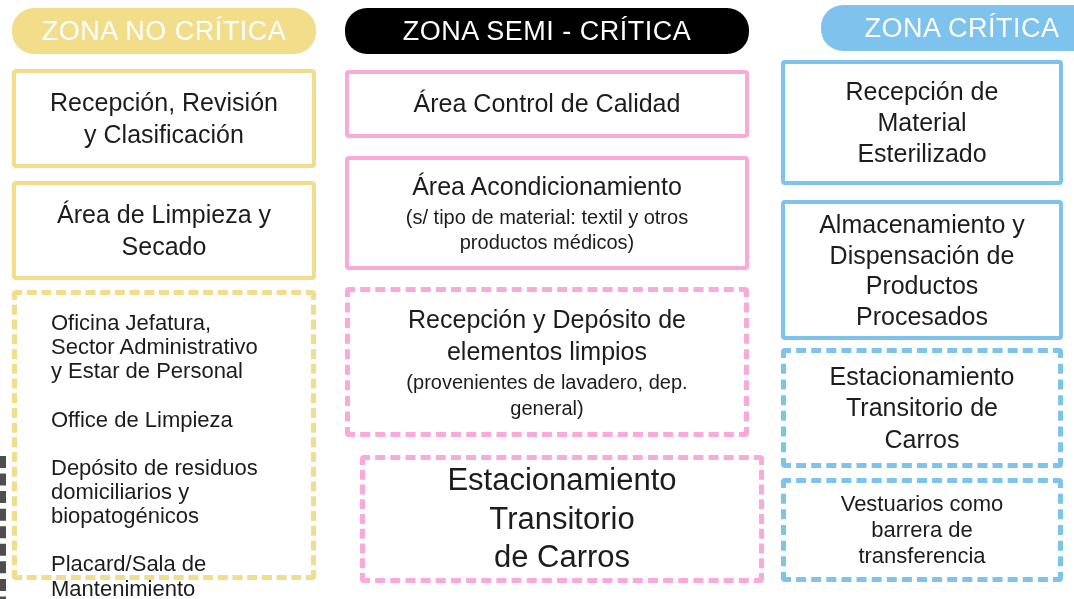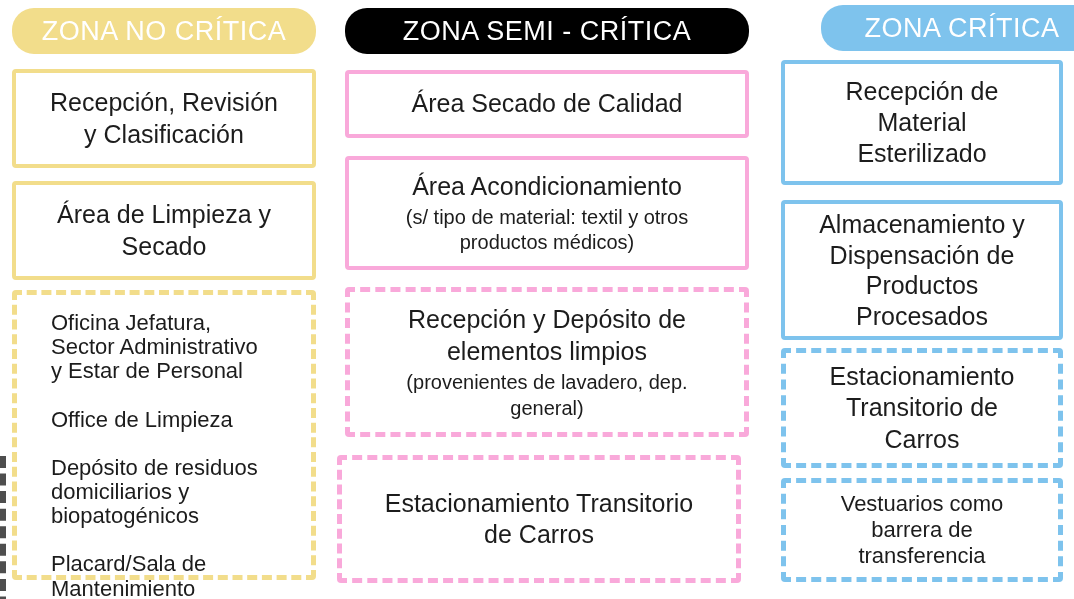--- a/index.html
+++ b/index.html
@@ -52,21 +52,21 @@
     text-align:left;
     padding:16px 8px 8px 34px;
     font-size:22px;line-height:1.1;
   }
   .c1b3 .item{margin-bottom:24px;}
   .c1b3 .item:last-child{margin-bottom:0;}
 
   .c2b1{left:345px;top:70px;width:404px;height:68px;font-size:25px;}
   .c2b2{left:345px;top:156px;width:404px;height:114px;}
   .c2b3{left:345px;top:287px;width:404px;height:150px;}
-  .c2b4{left:337px;top:455px;width:404px;height:128px;font-size:25px;}
+  .c2b4{left:360px;top:455px;width:404px;height:128px;font-size:31px;}
 
   .c3b1{left:781px;top:60px;width:282px;height:125px;font-size:25px;}
   .c3b2{left:781px;top:200px;width:282px;height:140px;font-size:25px;line-height:1.22;}
   .c3b3{left:781px;top:348px;width:282px;height:120px;font-size:25px;}
   .c3b4{left:781px;top:478px;width:282px;height:104px;font-size:22px;line-height:1.18;}
 
   .artifact{
     position:absolute;
     left:0;top:456px;height:170px;width:0;
     border-left:6px dashed #4e4e4e;
@@ -99,21 +99,21 @@
     <div class="item">Depósito de residuos
 domiciliarios y
 biopatogénicos</div>
     <div class="item">Placard/Sala de
 Mantenimiento</div>
   </div>
 
   <div class="hdr c2h">ZONA SEMI - CRÍTICA</div>
 
   <div class="box solid pink c2b1">
-    <span>Área Secado de Calidad</span>
+    <span>Área Control de Calidad</span>
   </div>
 
   <div class="box solid pink c2b2">
     <div class="main">Área Acondicionamiento</div>
     <div class="sub">(s/ tipo de material: textil y otros
 productos médicos)</div>
   </div>
 
   <div class="box dashed pink c2b3">
     <div class="main">Recepción y Depósito de

